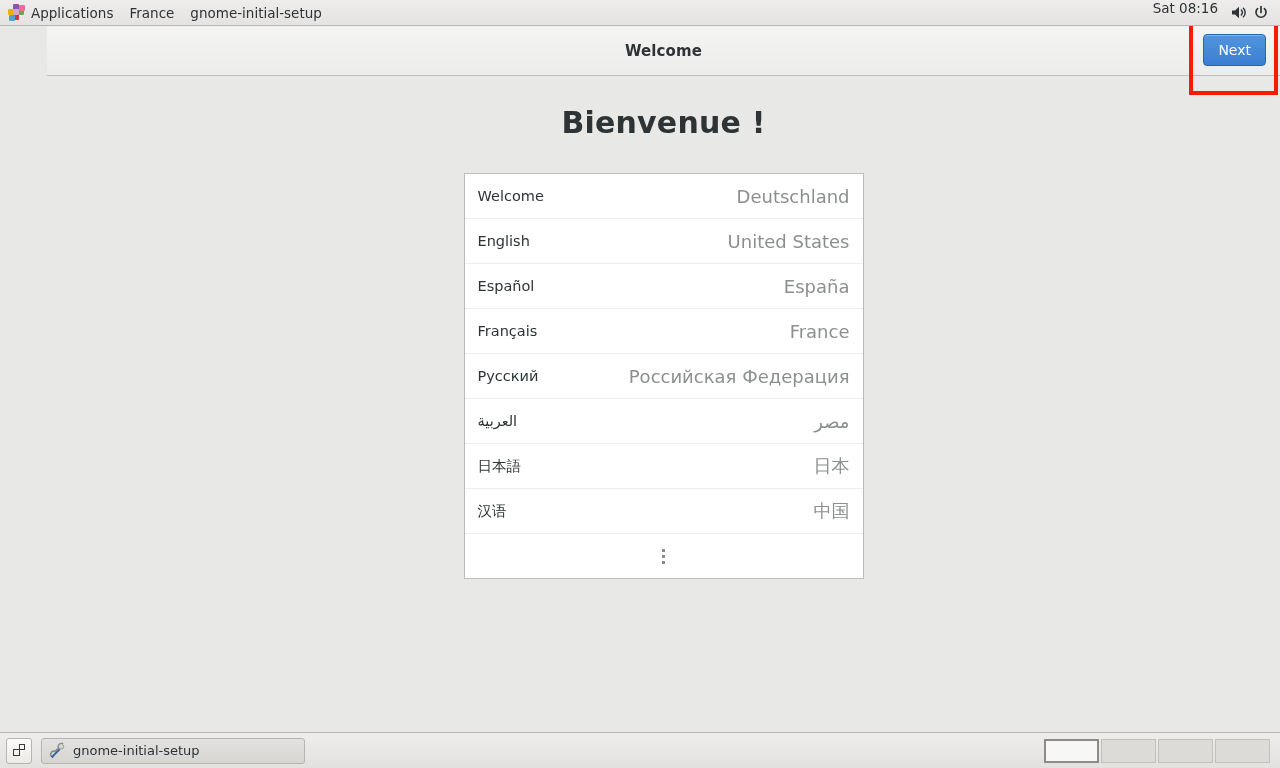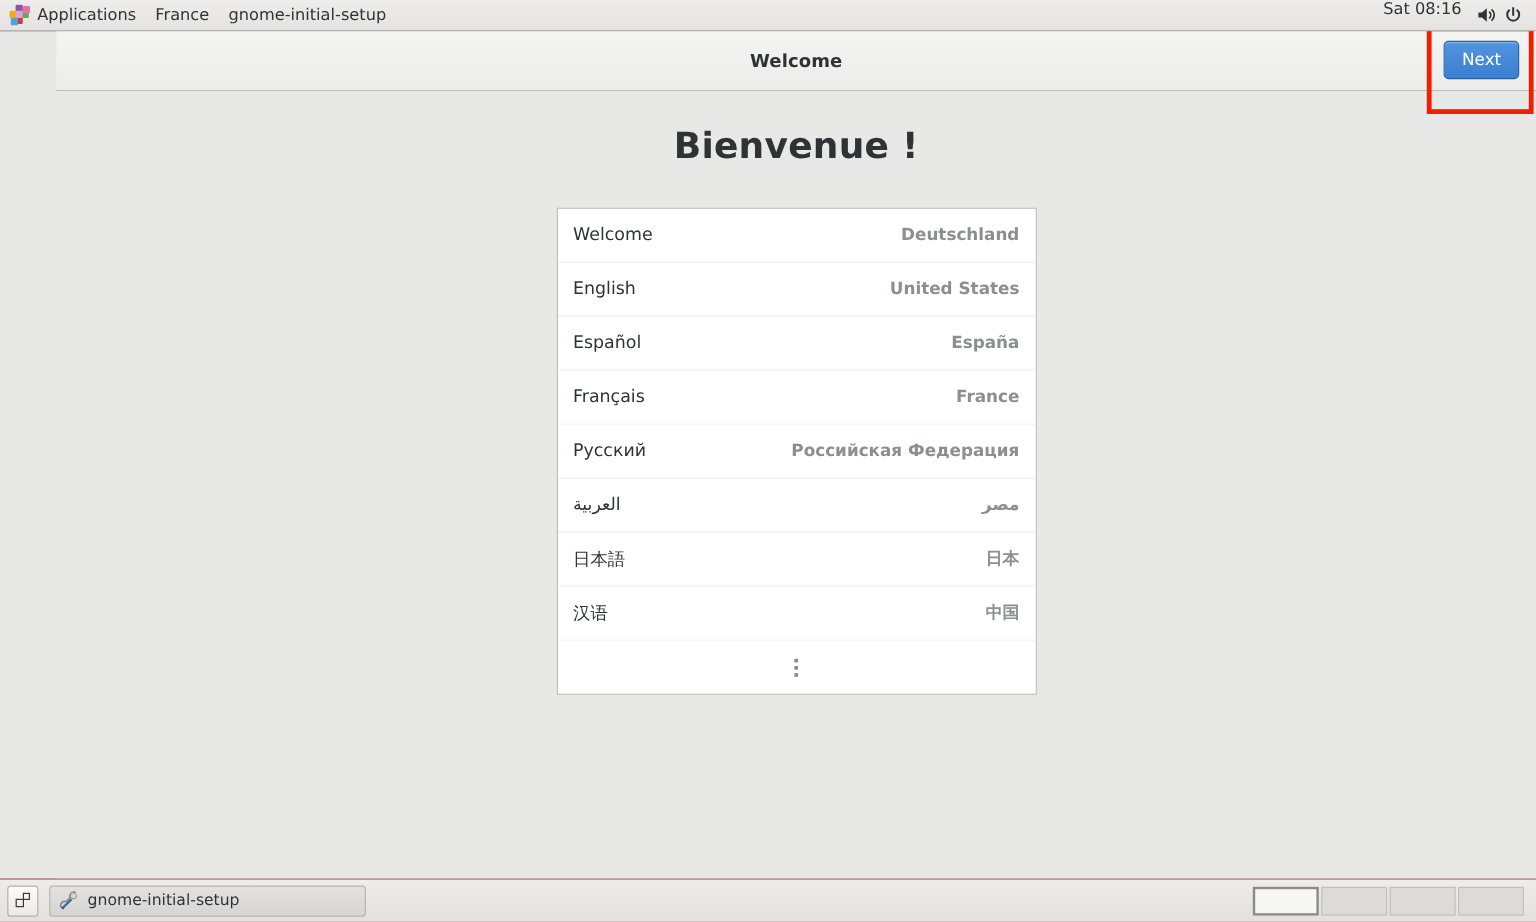--- a/index.html
+++ b/index.html
@@ -174,23 +174,22 @@
   .lang-name {
     font-size: 14.5px;
     color: #2e3436;
     display: flex;
     align-items: center;
     gap: 8px;
   }
   .lang-name.rtl { direction: rtl; }
   .lang-country {
     margin-left: auto;
-    font-size: 14px;
+    font-size: 18px;
     color: #8c8f8f;
-    font-weight: bold;
   }
   .lang-country.rtl { direction: rtl; }
 
   .dots-v {
     display: flex;
     flex-direction: column;
     gap: 3px;
     align-items: center;
   }
   .dots-v span {

